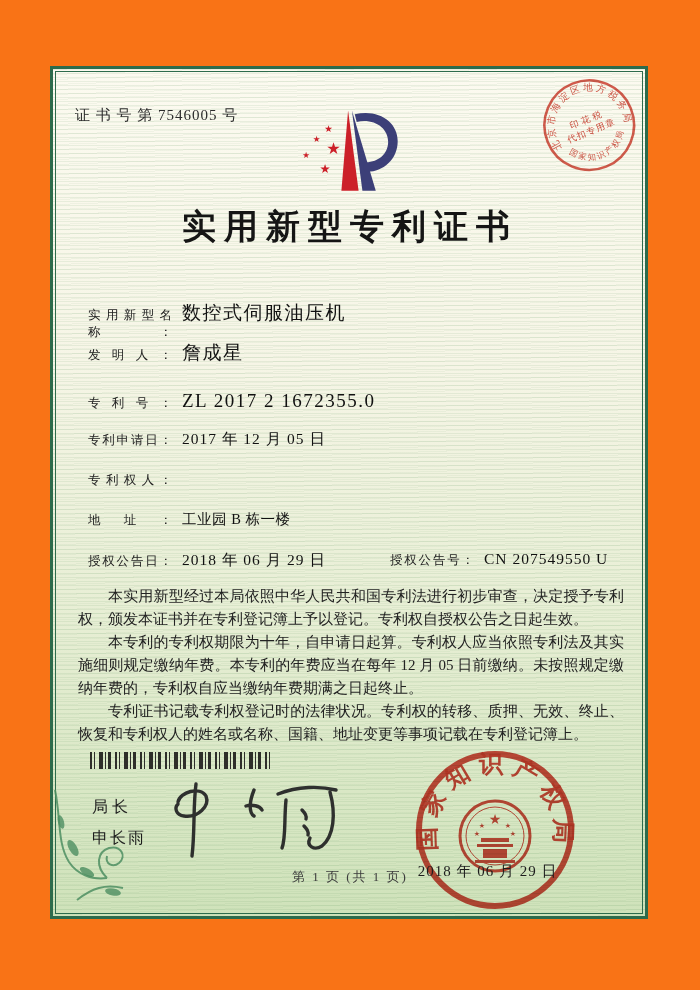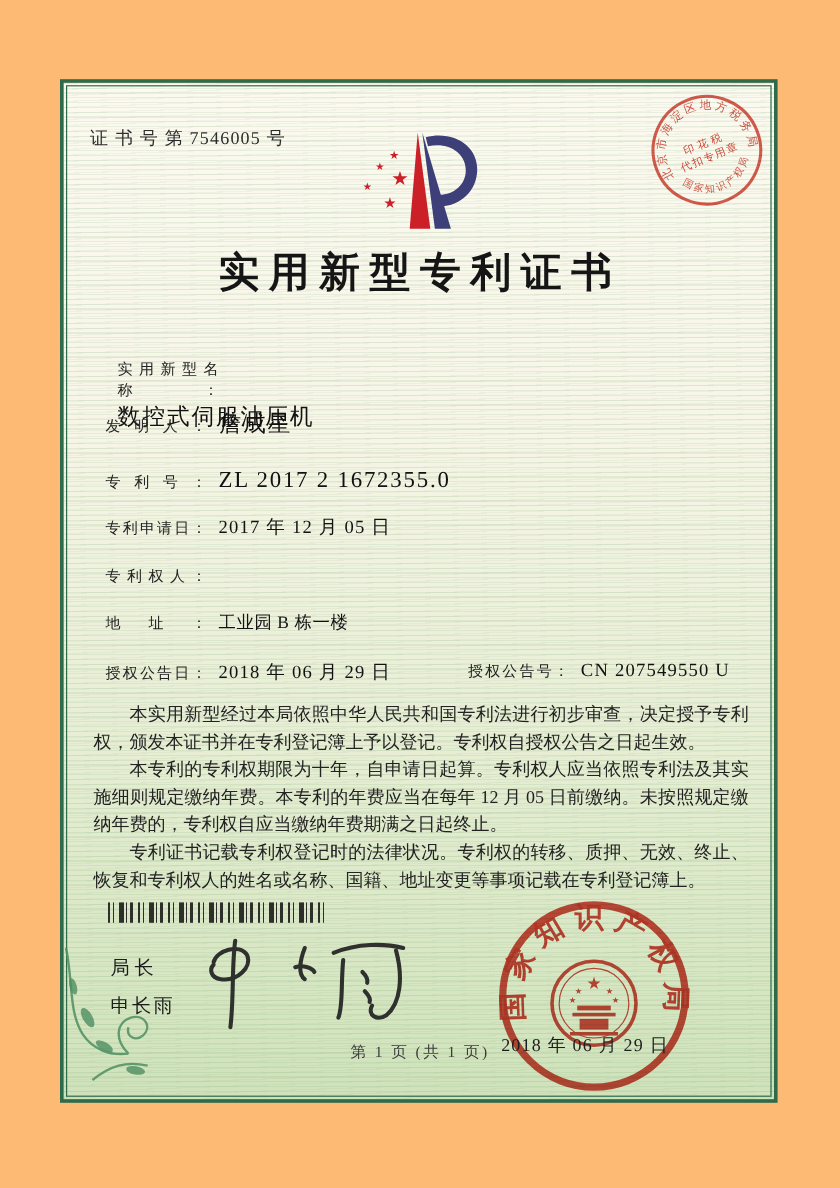--- a/index.html
+++ b/index.html
@@ -1,16 +1,16 @@
 <!DOCTYPE html>
 <html><head>
 <meta charset="utf-8">
 <style>
   html,body{margin:0;padding:0;background:#efece1;}
-  .page{position:relative;width:700px;height:990px;background:#fdba74;overflow:hidden;
+  .page{position:relative;width:700px;height:990px;background:#f97316;overflow:hidden;
         font-family:"Liberation Serif","DejaVu Serif",serif;color:#1a1a1a;}
   
   .frame{position:absolute;left:50px;top:66px;width:592px;height:847px;
          border:3px solid #2d6b4c;background:
            repeating-linear-gradient(180deg, rgba(106,160,106,0.13) 0 1px, rgba(0,0,0,0) 1px 4px),
            repeating-linear-gradient(178deg, rgba(106,160,106,0.08) 0 1px, rgba(0,0,0,0) 1px 5px),
            linear-gradient(180deg,#fcfaf0 0%,#f6f5e6 35%,#e7eed4 65%,#cfe2ba 100%);}
   .frame-inner{position:absolute;inset:2px;border:1px solid #2d6b4c;}
   .content{position:absolute;inset:0;}
   .cert-no{position:absolute;left:75px;top:106px;font-size:15px;letter-spacing:1px;color:#2c2c2c;}
@@ -70,21 +70,21 @@
         <text x="15" y="54" font-size="9" fill="#cc2029">★</text>
         <text x="33" y="70" font-size="13" fill="#cc2029">★</text>
         <polygon points="63,4 74,88 56,88" fill="#cc2029"></polygon>
         <polygon points="67,4 92,88 78,88" fill="#3c3f78"></polygon>
         <path d="M70,8 C95,2 115,16 115,36 C115,57 97,70 80,68 L78,58 C93,60 105,50 105,37 C105,22 90,12 72,16 Z" fill="#3c3f78"></path>
       </svg>
     </div>
 
     <div class="title">实用新型专利证书</div>
 
-    <div class="frow" style="top:300px;flex-direction:column;">
+    <div class="frow" style="top:300px;">
       <span class="flabel">实用新型名称：</span>
       <span class="fvalue">数控式伺服油压机</span>
     </div>
     <div class="frow" style="top:340px;">
       <span class="flabel">发明人：</span>
       <span class="fvalue">詹成星</span>
     </div>
     <div class="frow" style="top:390px;">
       <span class="flabel">专利号：</span>
       <span class="fvalue">ZL 2017 2 1672355.0</span>

